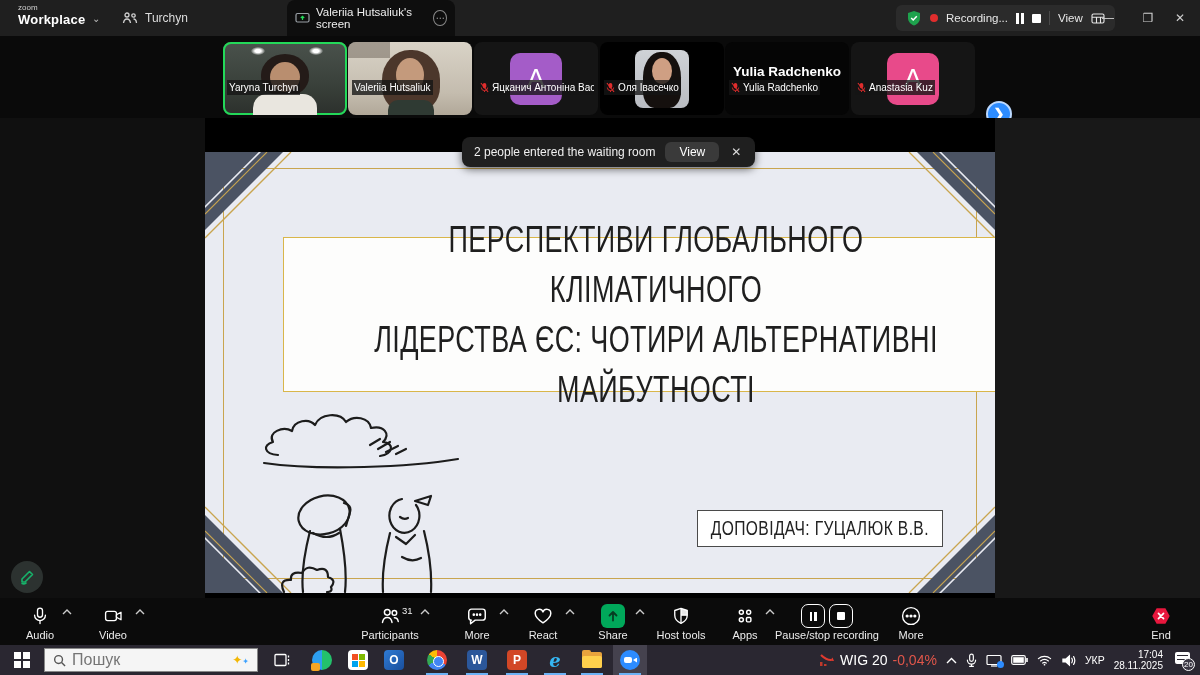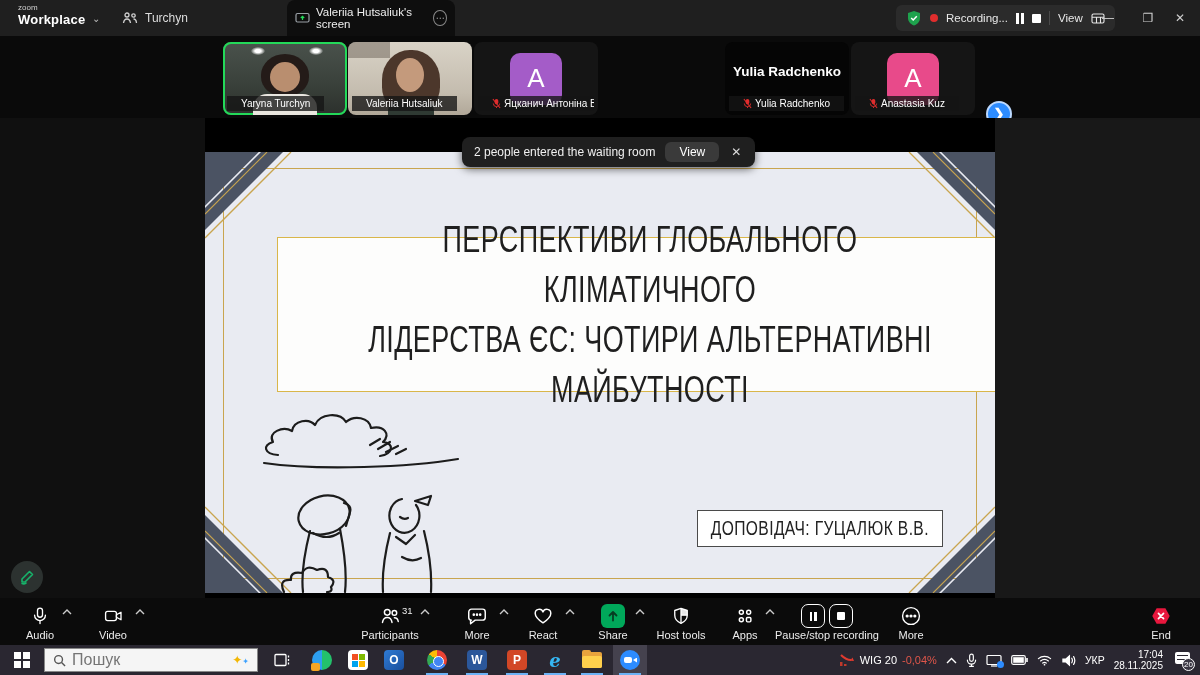--- a/index.html
+++ b/index.html
@@ -20,21 +20,21 @@
   .rec-dot { width:8px; height:8px; border-radius:50%; background:#e02d2d; }
   .rec-pause { display:flex; gap:2px; } .rec-pause i { width:3px; height:11px; background:#fff; }
   .rec-stop { width:9px; height:9px; background:#fff; border-radius:1px; }
   .rec-sep { width:1px; height:14px; background:#4a4a4a; }
   .win-btn { position:absolute; top:0; width:40px; height:36px; color:#cfcfcf; font-size:12px; text-align:center; line-height:36px; }
 
   
   .strip { position:absolute; left:0; top:36px; width:1200px; height:82px; background:#0a0a0a; }
   .tile { position:absolute; top:6px; width:124px; height:73px; border-radius:8px; overflow:hidden; background:#1a1a1a; }
   .tile.active { outline:2px solid #23d959; outline-offset:-2px; }
-  .name-pill { position:absolute; left:4px; bottom:4px; max-width:116px; background:rgba(20,20,20,0.78); border-radius:0; padding:2px 14px; color:#fff; font-size:10px; white-space:nowrap; overflow:hidden; display:flex; align-items:center; gap:3px; }
+  .name-pill { position:absolute; left:4px; bottom:20px; max-width:116px; background:rgba(20,20,20,0.78); border-radius:0; padding:2px 2px; color:#fff; font-size:10px; white-space:nowrap; overflow:hidden; display:flex; align-items:center; gap:3px; }
   .micoff { width:9px; height:11px; flex:0 0 auto; }
   .avatar-sq { position:absolute; left:50%; top:50%; transform:translate(-50%,-50%); width:52px; height:52px; border-radius:10px; color:#fff; font-size:26px; display:flex; align-items:center; justify-content:center; }
   .tile-name-big { position:absolute; width:100%; top:22px; text-align:center; color:#fff; font-size:13.5px; font-weight:bold; }
   .v1 { background:linear-gradient(180deg,#4a524c 0%,#39403a 60%,#2c302c 100%); }
   .v1 .light1,.v1 .light2 { position:absolute; top:5px; width:14px; height:8px; border-radius:50%; background:radial-gradient(#fff 30%, rgba(255,255,255,0.0) 75%); }
   .v1 .light1{ left:28px; } .v1 .light2{ left:86px; }
   .v1 .hair { position:absolute; left:38px; top:12px; width:48px; height:42px; border-radius:50% 50% 45% 45%; background:#241b18; }
   .v1 .face { position:absolute; left:47px; top:20px; width:30px; height:30px; border-radius:50%; background:#b98e6f; }
   .v1 .body { position:absolute; left:30px; top:52px; width:64px; height:24px; border-radius:14px 14px 0 0; background:#e9e6df; }
   .v2 { background:linear-gradient(180deg,#d9d3c7 0%,#c4bcae 70%,#b1a899 100%); }
@@ -51,21 +51,21 @@
 
   
   .share-area { position:absolute; left:0; top:118px; width:1200px; height:480px; background:#181818; }
   .share-left { position:absolute; left:0; top:0; width:205px; height:480px; background:#101010; }
   .share-black { position:absolute; left:205px; top:0; width:790px; height:480px; background:#000; }
   .slide { position:absolute; left:0; top:34px; width:790px; height:441px; background:#e9ebf2; overflow:hidden; }
   .slide-inset { position:absolute; left:18px; top:16px; right:18px; bottom:14px; border:1px solid #c9a54f; }
   .corner { position:absolute; width:170px; height:170px; }
   .c-tl { left:0; top:0; } .c-tr { right:0; top:0; transform:scaleX(-1); }
   .c-bl { left:0; bottom:0; transform:scaleY(-1); } .c-br { right:0; bottom:0; transform:scale(-1,-1); }
-  .title-box { position:absolute; left:72px; top:85px; width:746px; height:155px; background:#fdfdfc; border:1.5px solid #d9b64a; }
+  .title-box { position:absolute; left:78px; top:85px; width:746px; height:155px; background:#fdfdfc; border:1.5px solid #d9b64a; }
   .title-lines { position:absolute; left:50%; top:50%; width:840px; transform:translate(-50%,-50%) scaleX(0.75); text-align:center; color:#1f1f1f; font-size:36px; font-weight:500; line-height:50px; letter-spacing:0.5px; }
   .presenter-box { position:absolute; left:492px; top:358px; width:246px; height:37px; background:#fff; border:1.5px solid #4a4a4a; display:flex; align-items:center; justify-content:center; }
   .presenter-text { transform:scaleX(0.78); white-space:nowrap; font-size:20px; color:#222; font-weight:500; letter-spacing:0.5px; }
   .sketch { position:absolute; left:45px; top:253px; }
   .annotate-btn { position:absolute; left:11px; top:443px; width:32px; height:32px; border-radius:50%; background:#2c3230; display:flex; align-items:center; justify-content:center; }
 
   
   .toast { position:absolute; left:462px; top:137px; height:30px; background:#1f1f1f; border-radius:8px; display:flex; align-items:center; gap:10px; padding:12px 12px; z-index:30; box-shadow:0 2px 8px rgba(0,0,0,0.6); }
   .toast .msg { color:#f0f0f0; font-size:12px; white-space:nowrap; }
   .toast .view { background:#3a3a3a; color:#fff; font-size:12px; border:none; border-radius:6px; padding:3px 14px; }
@@ -107,21 +107,21 @@
   .store .sg i:nth-child(3){background:#00a4ef;} .store .sg i:nth-child(4){background:#ffb900;}
   .store .sg i { width:6px; height:6px; }
   .folder { position:relative; width:20px; height:16px; }
   .folder .back { position:absolute; left:0; top:0; width:20px; height:16px; background:#e8a33d; border-radius:2px; }
   .folder .tab { position:absolute; left:0; top:-2px; width:9px; height:4px; background:#e8a33d; border-radius:2px 2px 0 0; }
   .folder .front { position:absolute; left:0; top:4px; width:20px; height:12px; background:#ffd04c; border-radius:2px; }
   .zoomico { border-radius:50%; background:#2d8cff; position:relative; }
   .zoomico::after { content:""; position:absolute; left:4px; top:7px; width:8px; height:6px; background:#fff; border-radius:2px; }
   .zoomico::before { content:""; position:absolute; left:13px; top:7.5px; width:4px; height:5px; background:#fff; clip-path:polygon(0 50%,100% 0,100% 100%); }
   .tray { position:absolute; right:0; top:0; height:30px; display:flex; align-items:center; gap:9px; padding-right:8px; color:#fff; }
-  .ticker { display:flex; align-items:center; gap:5px; font-size:11px; }
+  .ticker { display:flex; align-items:center; gap:5px; font-size:14px; }
   .ticker .chg { color:#e0564a; }
   .lang { font-size:10.5px; }
   .clock { text-align:right; font-size:10px; line-height:11px; }
   .notif { position:relative; width:20px; height:16px; }
   .notif .box { position:absolute; right:2px; top:0; width:15px; height:12px; background:#fff; border-radius:2px; }
   .notif .box i { display:block; height:1.5px; background:#2a2731; margin:2.5px 2px 0; }
   .notif .badge { position:absolute; right:-3px; bottom:-3px; min-width:13px; height:13px; border-radius:50%; background:#3b3844; border:1px solid #fff; color:#fff; font-size:8px; text-align:center; line-height:12px; }
   svg { display:block; }
 </style>
 </head>
@@ -214,20 +214,34 @@
       <span class="name-pill">
         <svg class="micoff" viewBox="0 0 10 12">
             <rect x="3" y="1" width="4" height="6" rx="2" fill="#e02d2d"></rect>
             <path d="M1.5 6a3.5 3.5 0 0 0 7 0M5 9.5V11" stroke="#e02d2d" fill="none"></path>
             <line x1="1" y1="1" x2="9" y2="11" stroke="#e02d2d" stroke-width="1.2"></line>
           </svg>
         <span>Яцканич Антоніна Вас...</span>
       </span>
     </div>
 
+    <div class="tile v4" style="left:600px;">
+      <span class="photo">
+          <span class="ph-hair"></span>
+          <span class="ph-face"></span>
+        </span>
+      <span class="name-pill">
+        <svg class="micoff" viewBox="0 0 10 12">
+            <rect x="3" y="1" width="4" height="6" rx="2" fill="#e02d2d"></rect>
+            <path d="M1.5 6a3.5 3.5 0 0 0 7 0M5 9.5V11" stroke="#e02d2d" fill="none"></path>
+            <line x1="1" y1="1" x2="9" y2="11" stroke="#e02d2d" stroke-width="1.2"></line>
+          </svg>
+        <span>Оля Івасечко</span>
+      </span>
+    </div>
 
     <div class="tile v5" style="left:725px;">
       <span class="tile-name-big">Yulia Radchenko</span>
       <span class="name-pill">
         <svg class="micoff" viewBox="0 0 10 12">
             <rect x="3" y="1" width="4" height="6" rx="2" fill="#e02d2d"></rect>
             <path d="M1.5 6a3.5 3.5 0 0 0 7 0M5 9.5V11" stroke="#e02d2d" fill="none"></path>
             <line x1="1" y1="1" x2="9" y2="11" stroke="#e02d2d" stroke-width="1.2"></line>
           </svg>
         <span>Yulia Radchenko</span>

